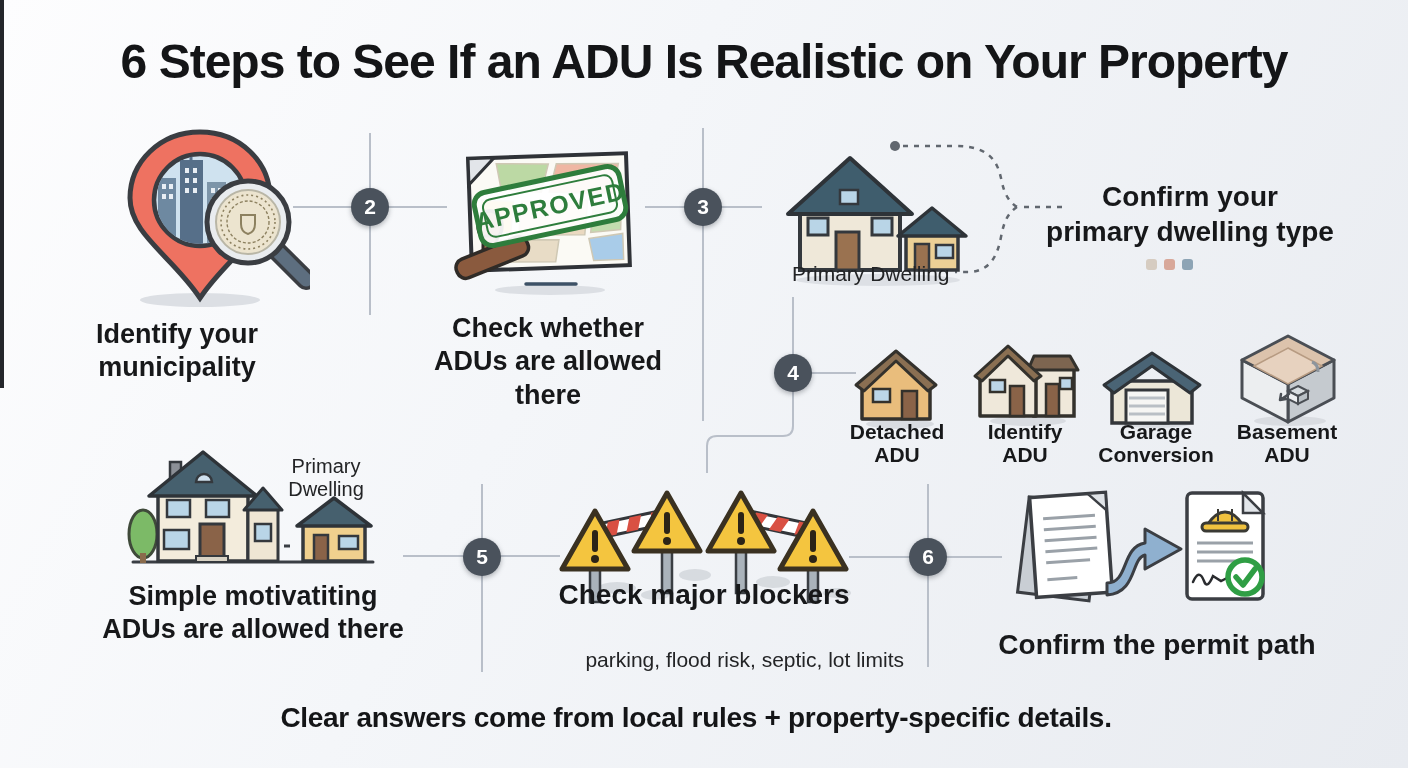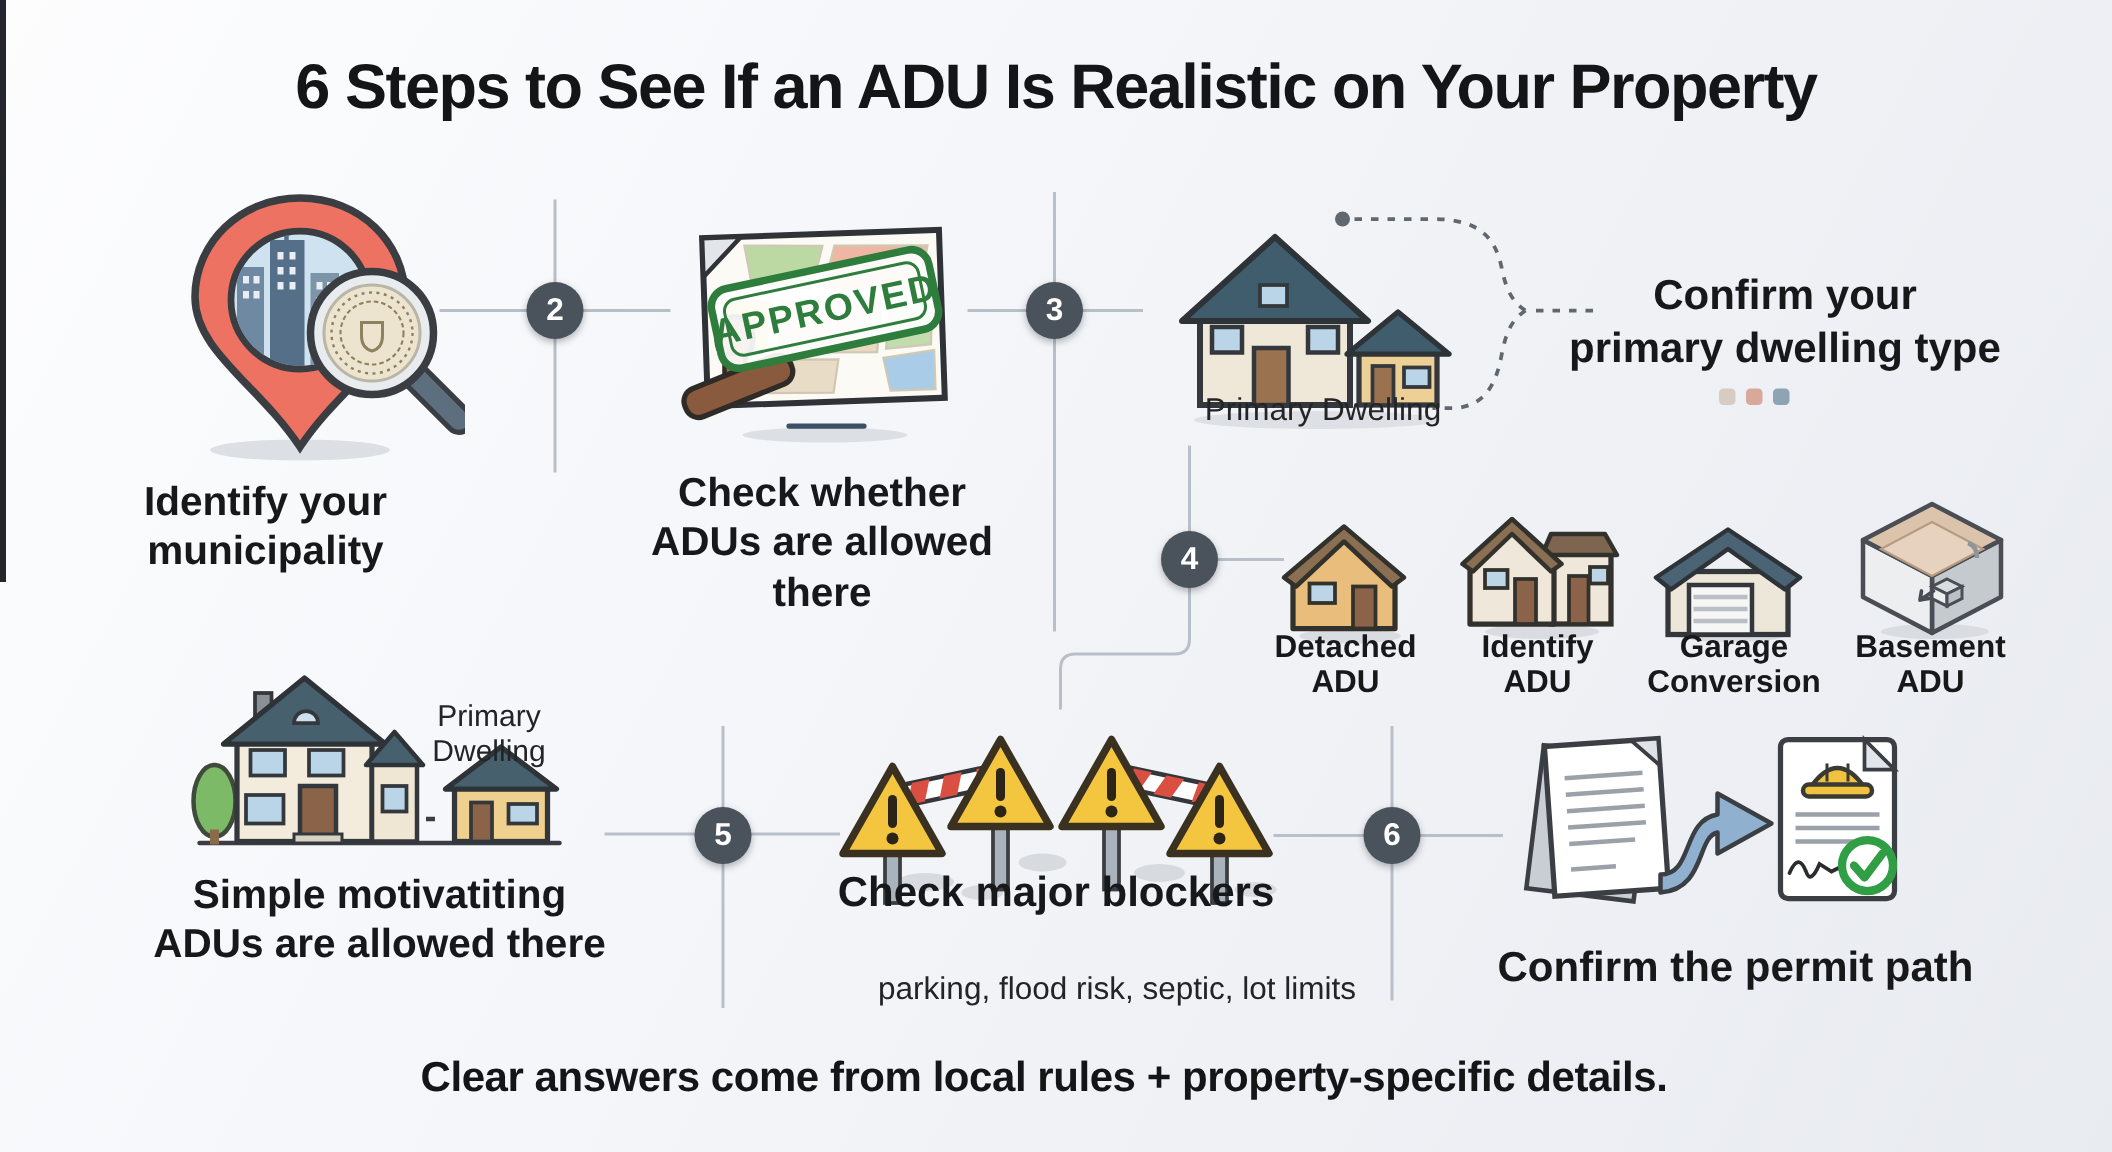--- a/index.html
+++ b/index.html
@@ -5,32 +5,32 @@
   html,body{margin:0;padding:0;background:#ffffff;}
   .canvas{
     position:relative;width:1408px;height:768px;overflow:hidden;
     font-family:"Liberation Sans",sans-serif;color:#17181a;
     background:linear-gradient(118deg,#fdfdfe 0%,#f4f6f9 40%,#e8ebf0 100%);
   }
   .abs{position:absolute;}
   .left-strip{position:absolute;left:0;top:0;width:4px;height:388px;background:#24262b;}
   .title{
     position:absolute;left:0;right:0;top:34px;text-align:center;
-    font-size:42px;font-weight:700;letter-spacing:-1px;color:#141517;
+    font-size:48px;font-weight:700;letter-spacing:-1px;color:#141517;
   }
   .badge{
     position:absolute;width:38px;height:38px;border-radius:50%;
     background:#4a525c;color:#ffffff;font-weight:700;font-size:21px;
     display:flex;align-items:center;justify-content:center;
     box-shadow:0 2px 5px rgba(40,45,55,.35);
   }
   .step-label{font-weight:700;text-align:center;line-height:1.24;color:#17181a;}
   .fs27{font-size:27px;}
   .fs28{font-size:28px;}
-  .caption{font-weight:400;text-align:center;line-height:1.18;font-size:21px;color:#232426;}
+  .caption{font-weight:400;text-align:left;line-height:1.18;font-size:21px;color:#232426;}
   .caption-sm{font-weight:400;text-align:center;line-height:1.15;font-size:20px;color:#232426;}
   .sub-label{font-weight:400;text-align:right;font-size:21px;color:#232426;}
   .adu-label{font-weight:700;font-size:21px;line-height:1.1;text-align:center;color:#17181a;}
   .footer{
     position:absolute;left:0;right:16px;top:702px;text-align:center;
     font-size:28px;font-weight:700;letter-spacing:-0.3px;color:#141517;
   }
   .dots{position:absolute;left:1146px;top:259px;display:flex;gap:7px;}
   .dots span{width:11px;height:11px;border-radius:3px;display:block;}
   svg{display:block;}
@@ -250,21 +250,21 @@
     <rect x="82" y="86" width="24" height="37" fill="#8a6348" stroke="#34383d" stroke-width="3"></rect>
     <rect x="78" y="118" width="32" height="6" fill="#d8d2c4" stroke="#34383d" stroke-width="2"></rect>
     <rect x="130" y="70" width="30" height="53" fill="#efe6d4" stroke="#34383d" stroke-width="3"></rect>
     <polygon points="126,72 145,50 164,72" fill="#46606e" stroke="#2e3338" stroke-width="3" stroke-linejoin="round"></polygon>
     <rect x="137" y="86" width="16" height="17" fill="#b9d5e7" stroke="#34383d" stroke-width="2.5"></rect>
     <rect x="185" y="86" width="62" height="37" fill="#f0d08e" stroke="#34383d" stroke-width="3.5"></rect>
     <polygon points="179,88 216,60 253,88" fill="#46606e" stroke="#2e3338" stroke-width="3.5" stroke-linejoin="round"></polygon>
     <rect x="196" y="97" width="14" height="26" fill="#8a6348" stroke="#34383d" stroke-width="2.5"></rect>
     <rect x="221" y="98" width="19" height="13" fill="#b9d5e7" stroke="#34383d" stroke-width="2.5"></rect>
   </svg>
-  <div class="abs caption-sm" style="left:265px;top:455px;width:122px;margin-top:12px;">
+  <div class="abs caption-sm" style="left:265px;top:455px;width:122px;">
     <div>Primary</div>
     <div>Dwelling</div>
   </div>
   <div class="abs step-label fs27" style="left:53px;top:580px;width:400px;">
     <div>Simple motivatiting</div>
     <div>ADUs are allowed there</div>
   </div>
 
   <div class="badge" style="left:463px;top:538px;">5</div>
   <svg class="abs" style="left:545px;top:487px;" width="310" height="125" viewBox="0 0 310 125">

